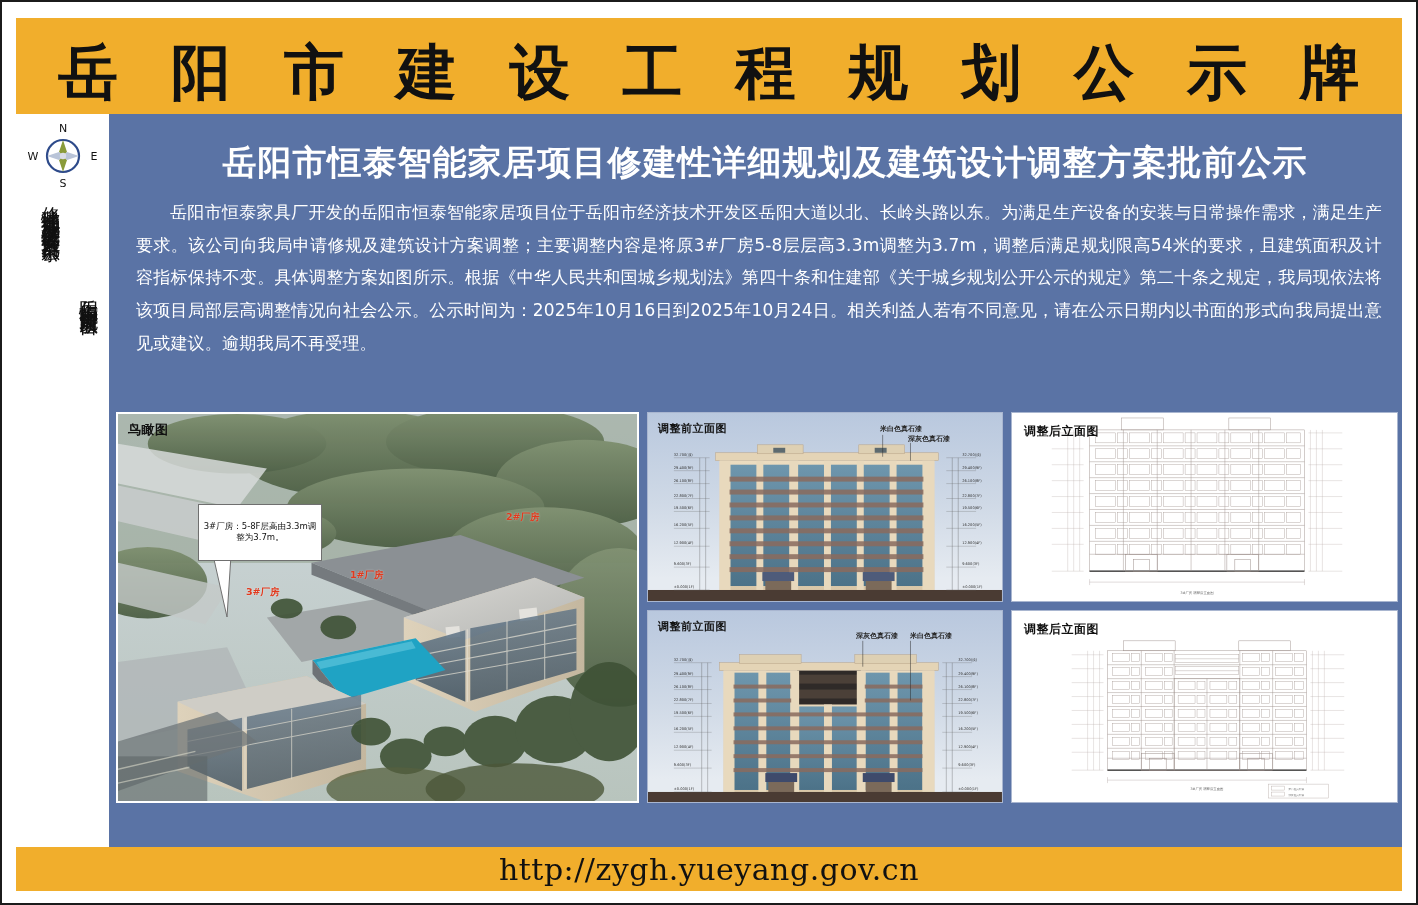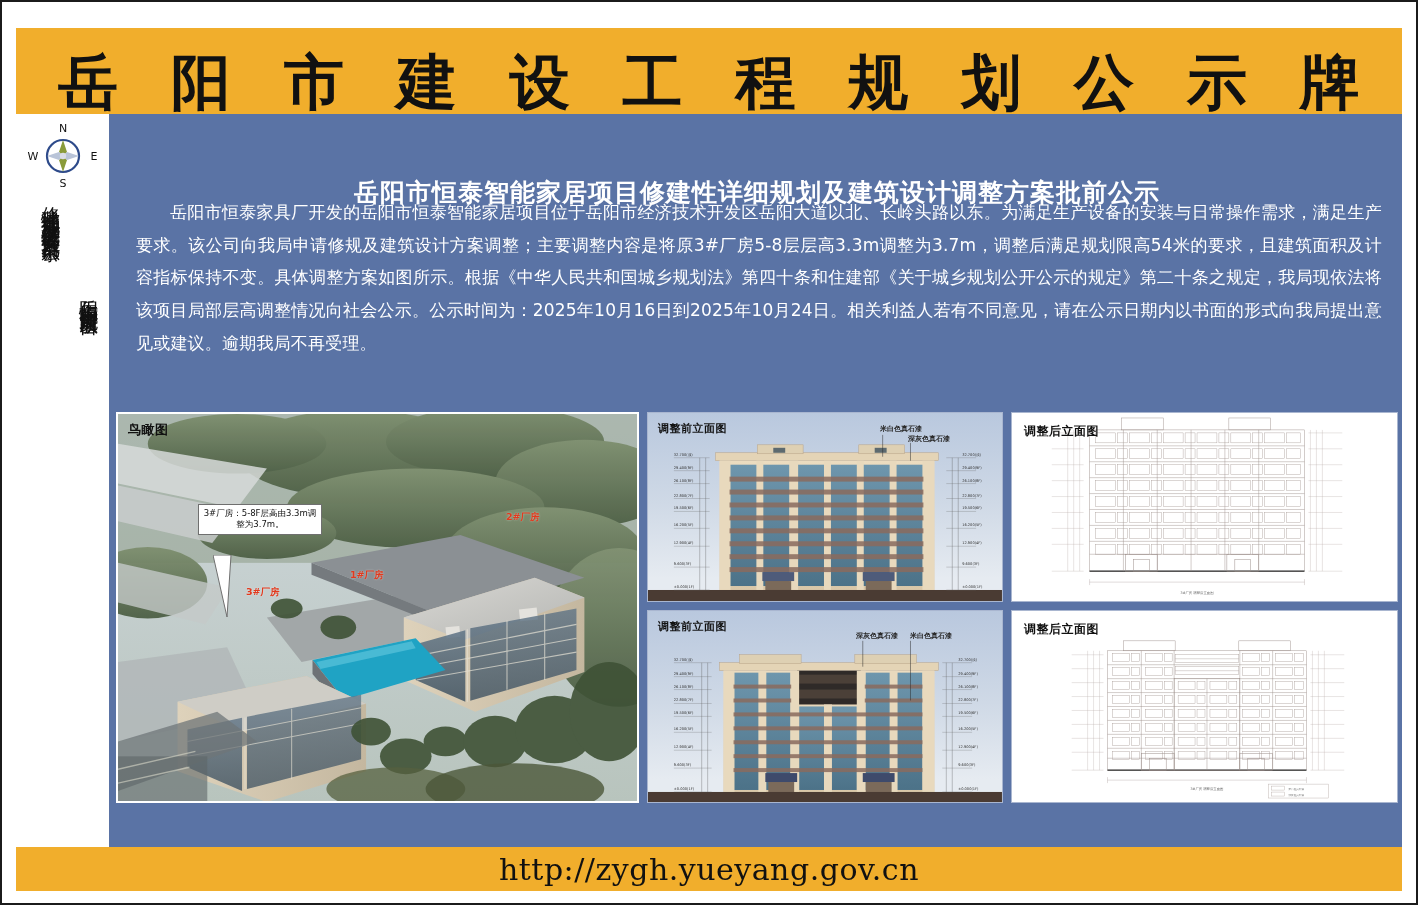--- a/index.html
+++ b/index.html
@@ -11,21 +11,21 @@
   }
   #board {
     position: relative;
     width: 1418px; height: 905px;
     background: #ffffff;
     border: 2px solid #1b1b1b;
   }
 
   
   .titlebar {
-    position: absolute; left: 14px; top: 26px;
+    position: absolute; left: 14px; top: 16px;
     width: 1386px; height: 114px;
     background: #f1ae2c;
     border-bottom: 4px solid #111111;
     display: flex; align-items: center; justify-content: center;
   }
   .titlebar .t {
     font-size: 60px; font-weight: 700; color: #111111;
     letter-spacing: 16px; text-indent: 16px;
     font-family: "DejaVu Sans", "Liberation Sans", sans-serif;
     white-space: nowrap;
@@ -53,25 +53,24 @@
   .vcol-b { left: 58px; top: 170px; }
 
   
   .body {
     position: absolute; left: 110px; top: 112px;
     width: 1290px; height: 733px;
     background: #5a73a5;
     overflow: hidden;
   }
   .subtitle {
-    position: absolute; left: 0; top: 26px; width: 1290px;
+    position: absolute; left: 8px; top: 26px; width: 1290px;
     text-align: center;
-    font-size: 25px; font-weight: 700; color: #ffffff;
+    font-size: 34px; font-weight: 700; color: #ffffff;
     letter-spacing: 1px;
-    margin-top: 36px;
   }
   .para {
     position: absolute; left: 24px; top: 82px; width: 1246px;
     color: #ffffff; font-size: 17px; line-height: 1.92;
     text-align: justify; text-justify: inter-ideograph;
     text-indent: 2em;
     letter-spacing: .2px;
   }
 
   
@@ -84,21 +83,21 @@
     letter-spacing: .5px;
   }
 
   
   #p-aerial { left: 4px; top: 0; width: 523px; height: 391px; border: 2px solid #ffffff; padding: 0; }
   .aerial-art { position: absolute; inset: 0; }
   .callout {
     position: absolute; left: 80px; top: 90px; width: 124px;
     background: #ffffff; border: 1px solid #6f6f6f;
     font-size: 8.5px; line-height: 1.35; color: #111111;
-    text-align: center; padding: 3px 3px; z-index: 8;
+    text-align: center; padding: 16px 3px; z-index: 8;
   }
   .callout-tail {
     position: absolute; left: 95px; top: 141px; z-index: 7;
   }
   .bl { position: absolute; z-index: 8; color: #e23a1e; font-size: 9.5px; font-weight: 700; text-shadow: 0 0 2px rgba(255,255,255,.55); }
   #bl-3 { left: 128px; top: 172px; }
   #bl-1 { left: 232px; top: 155px; }
   #bl-2 { left: 388px; top: 97px; }
 
   

